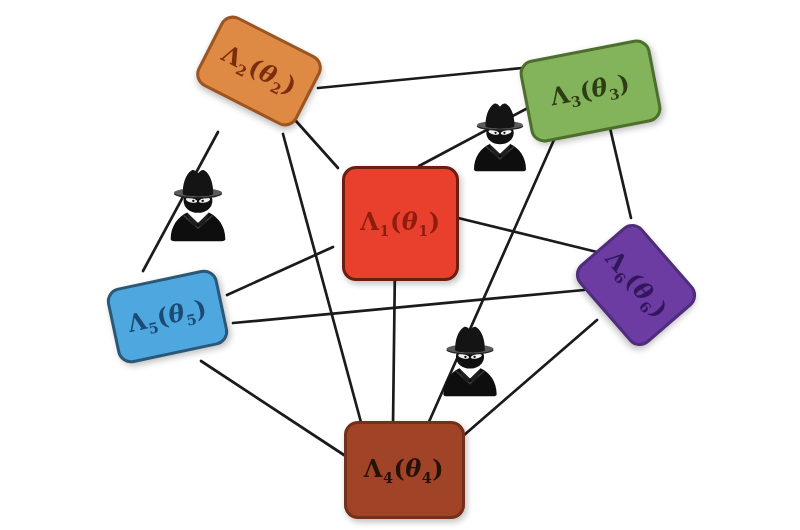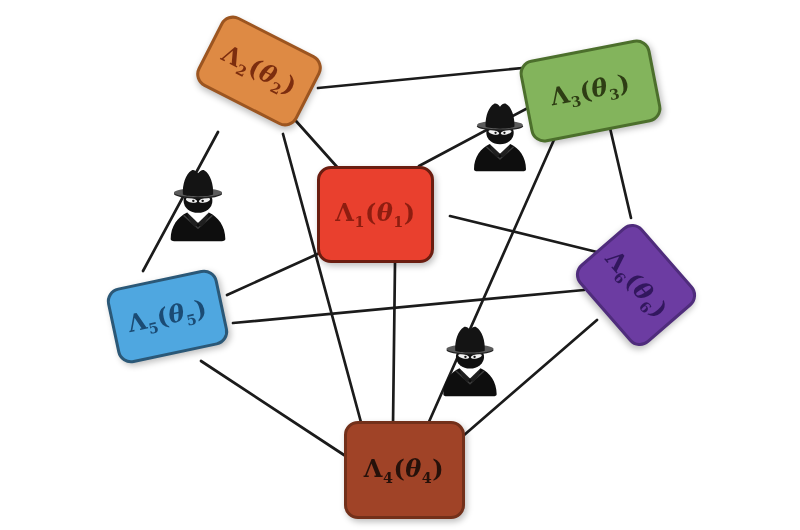--- a/index.html
+++ b/index.html
@@ -46,21 +46,21 @@
       <line x1="333" y1="247" x2="227" y2="295" stroke="#1b1b1b" stroke-width="2.7" stroke-linecap="round"></line>
       <line x1="450" y1="216" x2="597" y2="252" stroke="#1b1b1b" stroke-width="2.7" stroke-linecap="round"></line>
       <line x1="395" y1="263" x2="393" y2="425" stroke="#1b1b1b" stroke-width="2.7" stroke-linecap="round"></line>
       <line x1="557" y1="133" x2="428" y2="424" stroke="#1b1b1b" stroke-width="2.7" stroke-linecap="round"></line>
       <line x1="610" y1="128" x2="631" y2="218" stroke="#1b1b1b" stroke-width="2.7" stroke-linecap="round"></line>
       <line x1="233" y1="323" x2="584" y2="290" stroke="#1b1b1b" stroke-width="2.7" stroke-linecap="round"></line>
       <line x1="201" y1="361" x2="344" y2="455" stroke="#1b1b1b" stroke-width="2.7" stroke-linecap="round"></line>
       <line x1="597" y1="320" x2="463" y2="436" stroke="#1b1b1b" stroke-width="2.7" stroke-linecap="round"></line>
     </svg>
   <div id="nodes-layer">
-      <div class="node" style="left: 317px; top: 165.5px; width: 117px; height: 97px; transform: rotate(0deg); background: rgb(233, 64, 46); border-color: rgb(107, 29, 16); color: rgb(142, 29, 16);">
+      <div class="node" style="left: 342px; top: 165.5px; width: 117px; height: 115px; transform: rotate(0deg); background: rgb(233, 64, 46); border-color: rgb(107, 29, 16); color: rgb(142, 29, 16);">
     <span class="node-label"><span class="sym">Λ</span><sub class="sub">1</sub><span class="open">(</span><span class="theta">θ</span><sub class="tsub">1</sub><span class="close">)</span></span>
   </div>
       <div class="node" style="left: 203px; top: 32px; width: 112px; height: 78px; transform: rotate(27deg); background: rgb(222, 138, 68); border-color: rgb(156, 85, 32); color: rgb(124, 45, 14);">
     <span class="node-label"><span class="sym">Λ</span><sub class="sub">2</sub><span class="open">(</span><span class="theta">θ</span><sub class="tsub">2</sub><span class="close">)</span></span>
   </div>
       <div class="node" style="left: 523.5px; top: 49px; width: 133px; height: 84px; transform: rotate(-11deg); background: rgb(131, 180, 92); border-color: rgb(76, 111, 44); color: rgb(46, 61, 20);">
     <span class="node-label"><span class="sym">Λ</span><sub class="sub">3</sub><span class="open">(</span><span class="theta">θ</span><sub class="tsub">3</sub><span class="close">)</span></span>
   </div>
       <div class="node" style="left: 343.5px; top: 421px; width: 121px; height: 98px; transform: rotate(0deg); background: rgb(160, 67, 39); border-color: rgb(115, 48, 26); color: rgb(38, 17, 10);">
     <span class="node-label"><span class="sym">Λ</span><sub class="sub">4</sub><span class="open">(</span><span class="theta">θ</span><sub class="tsub">4</sub><span class="close">)</span></span>

